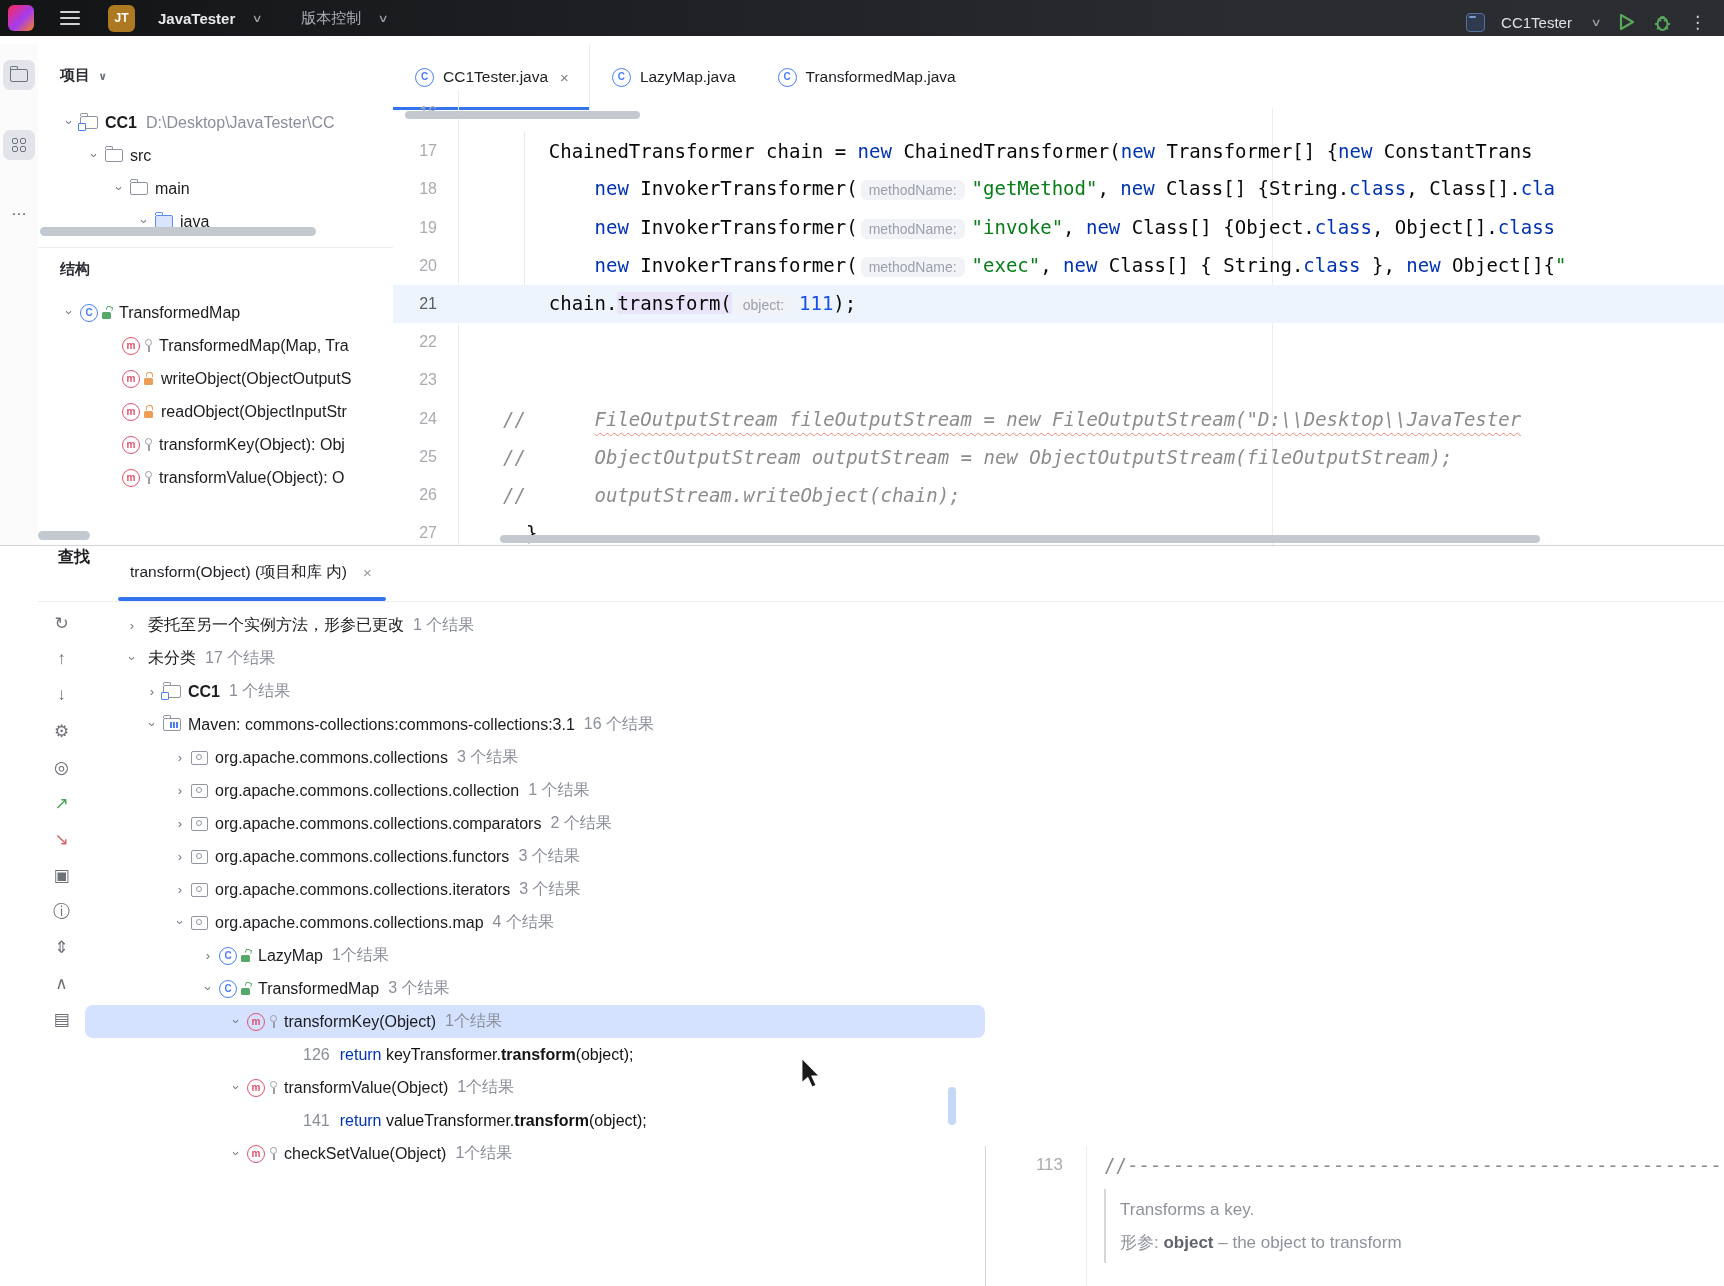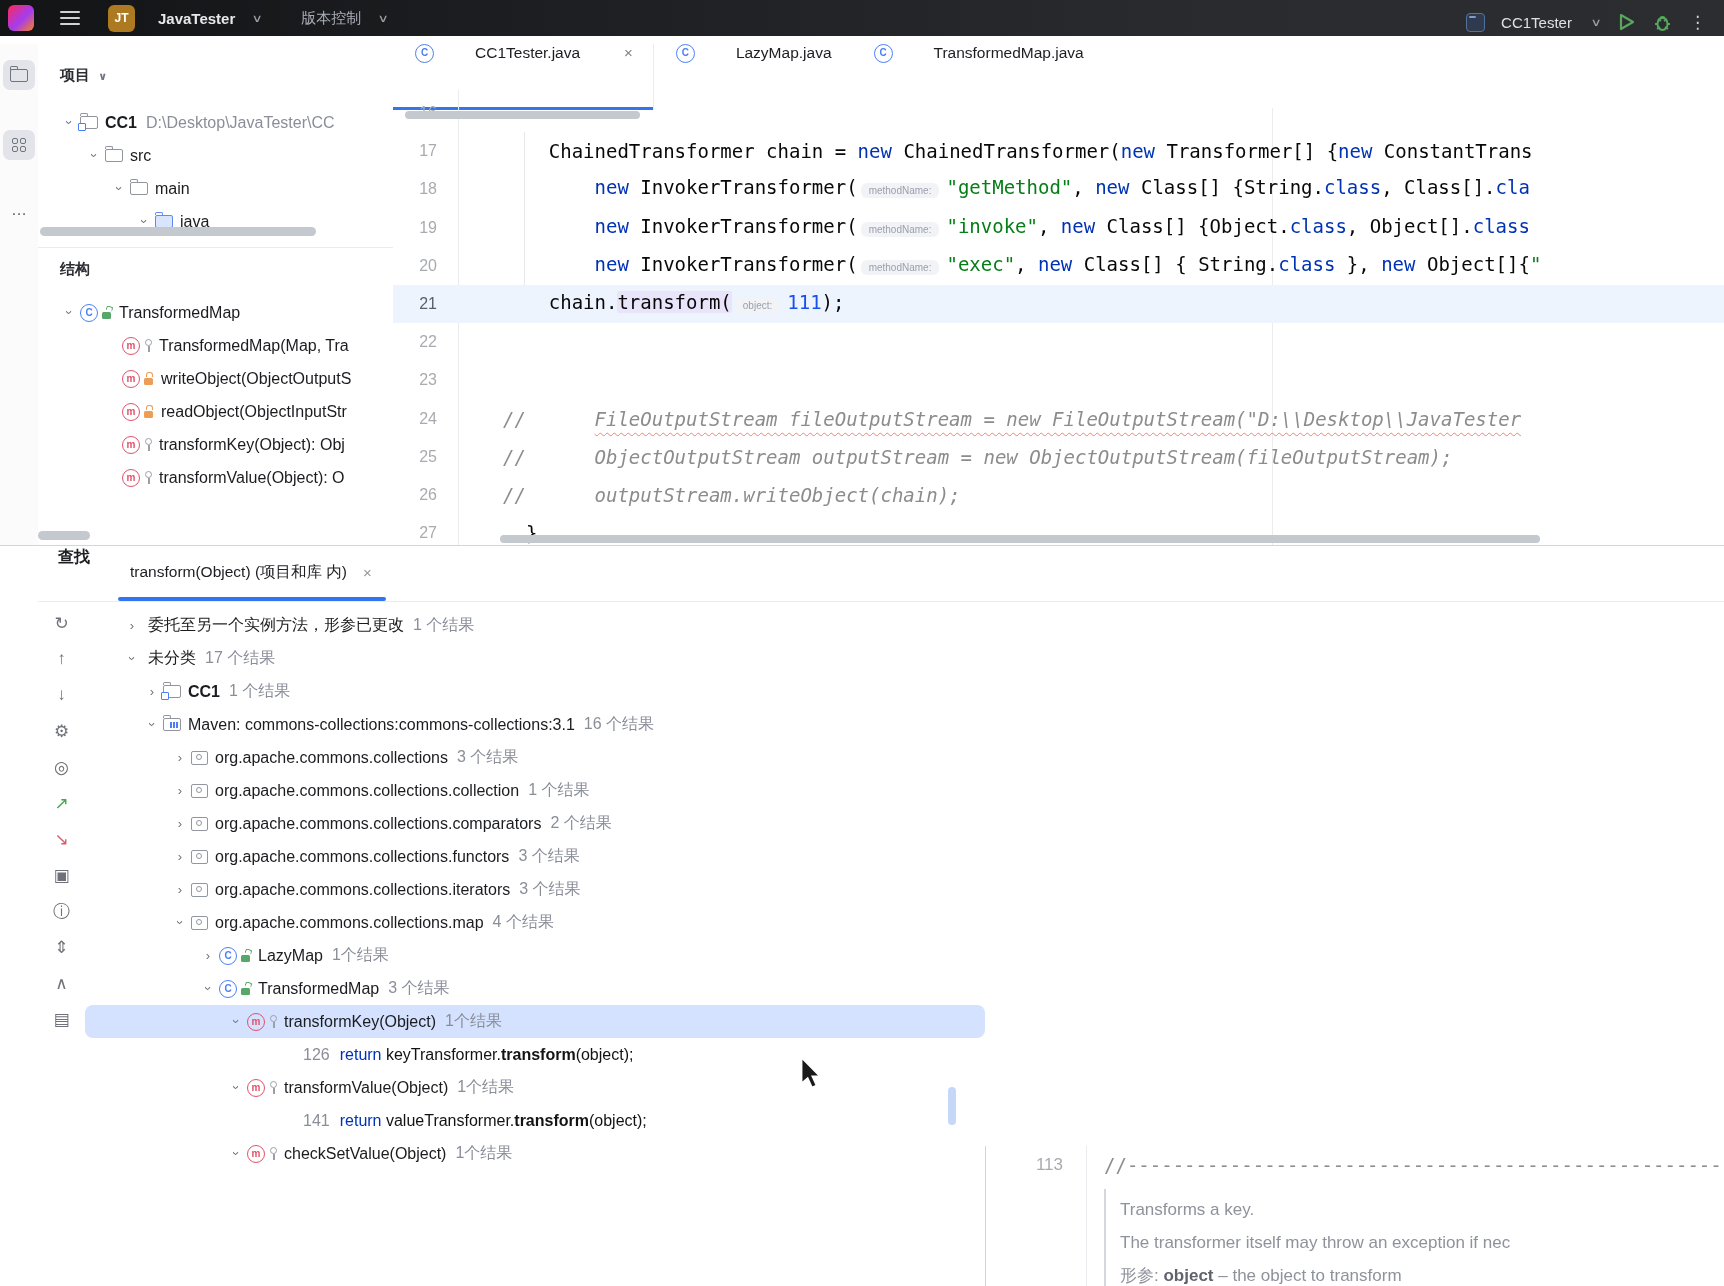--- a/index.html
+++ b/index.html
@@ -70,39 +70,39 @@
   .badge-key:after{content:"";position:absolute;left:4px;top:8px;width:2px;height:6px;background:#9aa0a8;}
   .badge-lockopen{width:10px;height:14px;}
   .badge-lockopen:before{content:"";position:absolute;left:4px;top:0;width:5px;height:4px;border:1.7px solid #55a76a;border-bottom:none;border-radius:3px 3px 0 0;transform:rotate(14deg);}
   .badge-lockopen:after{content:"";position:absolute;left:0;top:6px;width:9px;height:7px;background:#55a76a;border-radius:1.5px;}
   .badge-lockclosed{width:10px;height:14px;}
   .badge-lockclosed:before{content:"";position:absolute;left:2px;top:0;width:5px;height:4px;border:1.7px solid #ed9d55;border-bottom:none;border-radius:3px 3px 0 0;}
   .badge-lockclosed:after{content:"";position:absolute;left:0;top:6px;width:9px;height:7px;background:#ed9d55;border-radius:1.5px;}
   
   #editor{position:absolute;left:393px;top:44px;width:1331px;height:501px;background:#fff;overflow:hidden;}
   #tabbar{position:absolute;left:0;top:0;width:100%;height:66px;background:#fff;display:flex;align-items:stretch;}
-  .etab{display:flex;align-items:flex-start;padding:0 20px;font-size:15.5px;color:#1d1e22;position:relative;gap:32px;}
+  .etab{display:flex;align-items:center;padding:0 20px;font-size:15.5px;color:#1d1e22;position:relative;}
   .etab .ic-class{width:17px;height:17px;margin-right:9px;}
   .etab .closex{margin-left:12px;color:#7b7f87;font-size:15px;}
   .etab.active{border-right:1px solid #ebecf0;}
   .etab.active:after{content:"";position:absolute;left:0;bottom:0;height:3px;width:100%;background:#3574f0;}
   #editor-lines{position:absolute;left:0;top:50px;width:100%;}
   .eline{display:flex;height:38.2px;align-items:center;white-space:pre;}
   .eline.current{background:#eef4fe;}
   .egut{flex:none;width:65px;text-align:right;padding-right:21px;box-sizing:border-box;color:#a9abb0;font:16px "Liberation Sans",sans-serif;}
   .eline.current .egut{color:#5c5e64;}
   .ecode{flex:1;padding-left:45px;font:19px/38px "DejaVu Sans Mono","Liberation Mono",monospace;color:#080808;overflow:hidden;}
   .gutline{position:absolute;left:65px;top:46px;bottom:0;width:1px;background:#ebecf0;}
   .marginline{position:absolute;left:879px;top:64px;bottom:0;width:1px;background:#ececee;}
   .indentline{position:absolute;width:1px;background:#e6e7ea;}
   
   .kw{color:#0033b3;margin-top:31px;} .str{color:#067d17;} .num{color:#1750eb;}
   .cmt{color:#8c8c8c;font-style:italic;} .cmt2{color:#8c8c8c;} .b{font-weight:700;}
   .wavy{text-decoration:underline;text-decoration-style:wavy;text-decoration-color:#e8867c;text-decoration-thickness:1px;text-underline-offset:6px;}
-  .hint{background:#f2f3f7;color:#9aa0ab;border-radius:6px;padding:2px 8px;font-family:"Liberation Sans",sans-serif;font-size:10px;font-style:normal;margin:0 7px 0 3px;text-align:center;}
+  .hint{background:#f2f3f7;color:#9aa0ab;border-radius:6px;padding:2px 8px;font-family:"Liberation Sans",sans-serif;font-size:14px;font-style:normal;margin:0 7px 0 3px;text-align:center;}
   .mark2{background:#e9e4f9;border-radius:2px;}
   .scrollthumb{position:absolute;background:#c4c8cf;border-radius:5px;}
   
   #findpanel{position:absolute;left:0;top:545px;width:1724px;height:741px;background:#fff;border-top:1px solid #d3d5db;box-sizing:border-box;}
   #find-head{position:absolute;left:38px;top:0;height:55px;right:0;}
   #find-title{position:absolute;left:20px;top:1px;font-size:16px;font-weight:700;color:#1d1e22;}
   #find-tab{position:absolute;left:92px;top:16px;font-size:15.5px;color:#1d1e22;display:flex;align-items:center;}
   #find-tab .closex{margin-left:16px;color:#9296a0;font-size:15px;}
   #find-underline{position:absolute;left:80px;top:51px;width:268px;height:4px;background:#3574f0;border-radius:2px;}
   #find-headline{position:absolute;left:38px;top:55px;right:0;height:1px;background:#ebecf0;}
@@ -416,21 +416,20 @@
       </div>
     <div class="vthumb" style="left:948px;top:541px;width:8px;height:38px;"></div>
 
     <div id="preview">
       <div class="pgutline"></div>
 
       <div id="preview-flow">
           <div class="pline"><span class="pgut">113</span><span class="pcode"><span class="cmt2">//--------------------------------------------------------------------------</span></span></div>
           <div class="docblock">
             <div class="docline"><span>Transforms a key.</span></div>
-            <div class="docline"><span>The transformer itself may throw an exception if nec</span></div>
             <div class="docline"><span class="doclbl">形参: </span><span class="docparam">object</span><span> – the object to transform</span></div>
           </div>
         </div>
 
     </div>
 
   </div>
 
   <svg id="cursor" width="22" height="30" viewBox="0 0 13 21">
     <polygon points="0,0 0,17.5 4.2,14 7.2,20.5 10.2,19.1 7.3,12.8 12.6,12.8" fill="#1a1a1a" stroke="#fff" stroke-width="1"></polygon>

